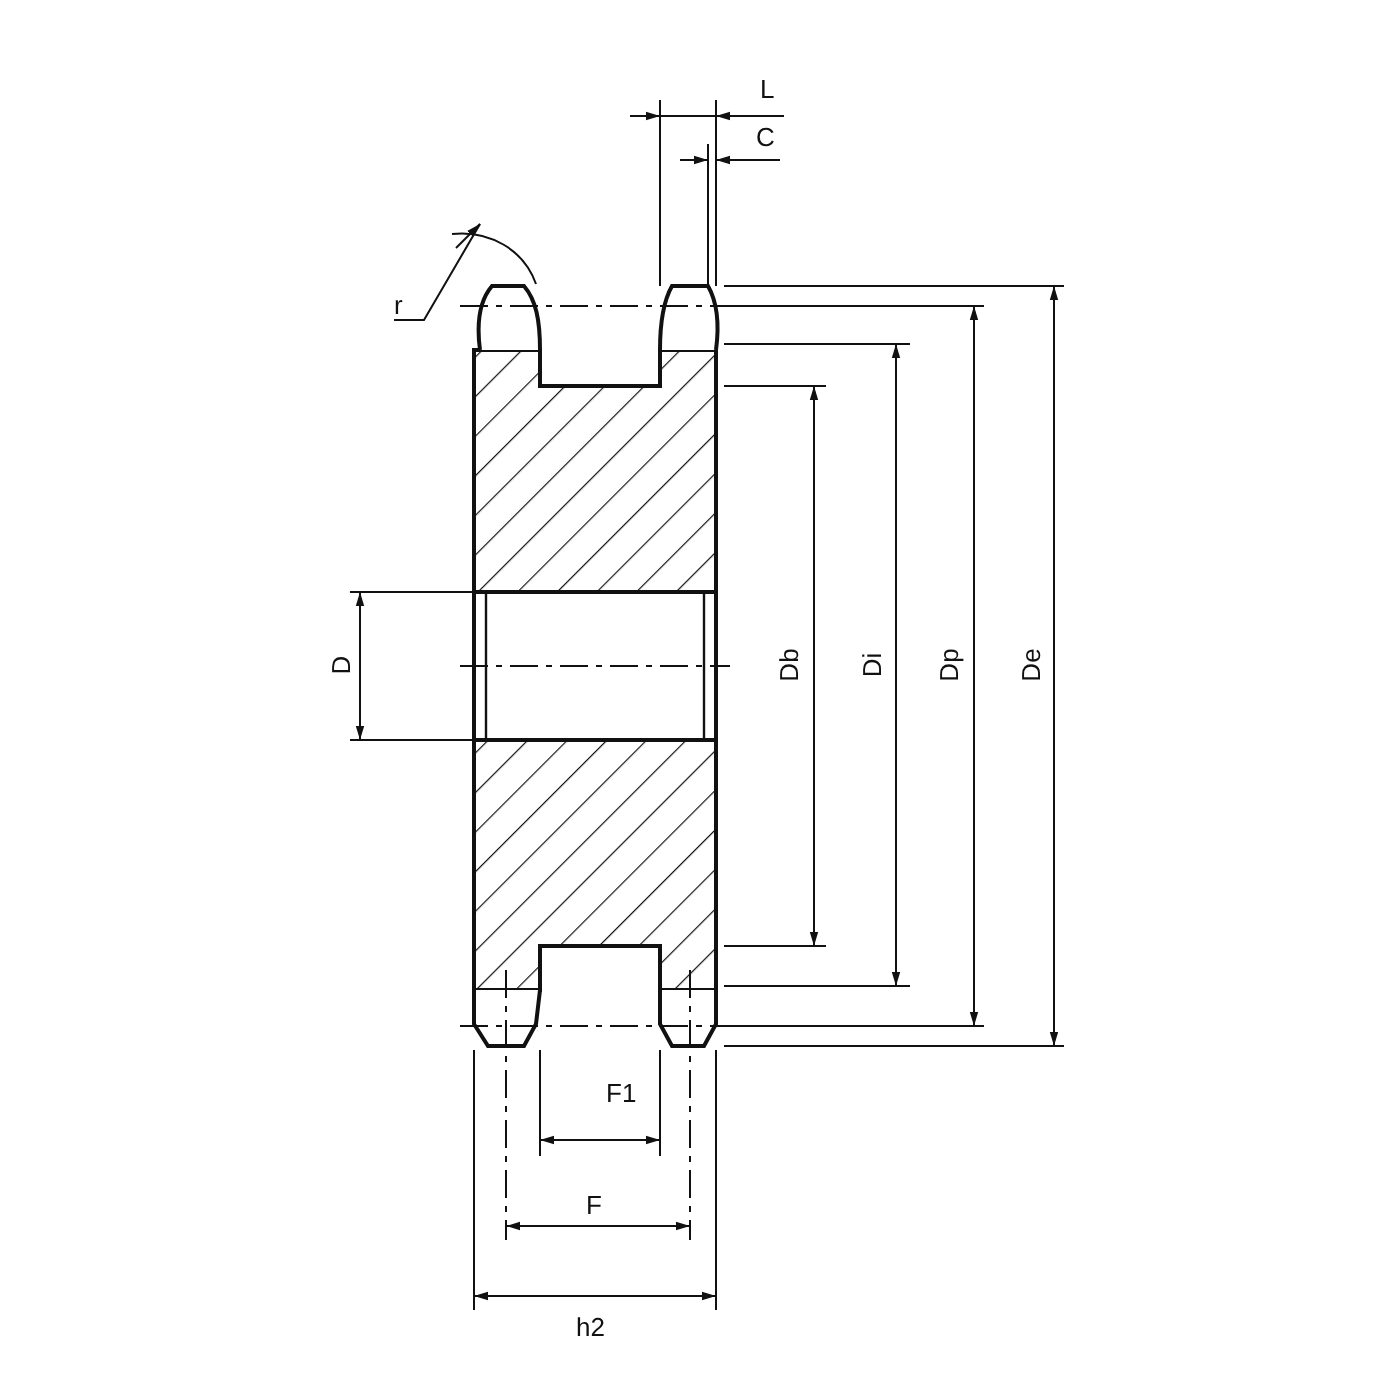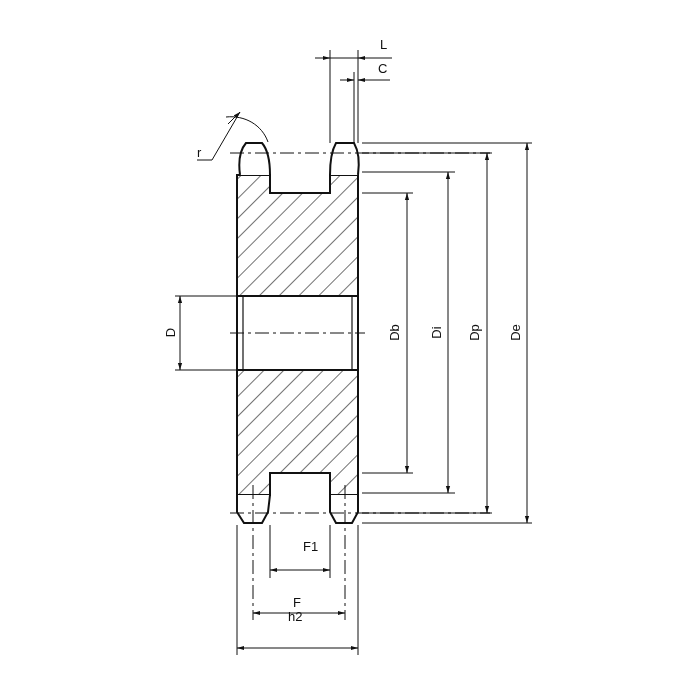--- a/index.html
+++ b/index.html
@@ -126,14 +126,14 @@
   <span class="lbl" style="left:380px;top:38px;">L</span>
   <span class="lbl" style="left:378px;top:62px;">C</span>
   <span class="lbl" style="left:197px;top:146px;">r</span>
   <span class="lbl vlbl" style="left:166px;top:326px;">D</span>
   <span class="lbl vlbl" style="left:386px;top:326px;">Db</span>
   <span class="lbl vlbl" style="left:430px;top:326px;">Di</span>
   <span class="lbl vlbl" style="left:466px;top:326px;">Dp</span>
   <span class="lbl vlbl" style="left:507px;top:326px;">De</span>
   <span class="lbl" style="left:290px;top:540px;margin-left:13px;">F1</span>
   <span class="lbl" style="left:293px;top:596px;">F</span>
-  <span class="lbl" style="left:288px;top:610px;text-align:center;">h2</span>
+  <span class="lbl" style="left:288px;top:657px;text-align:center;">h2</span>
 </div>
 
 </body></html>

